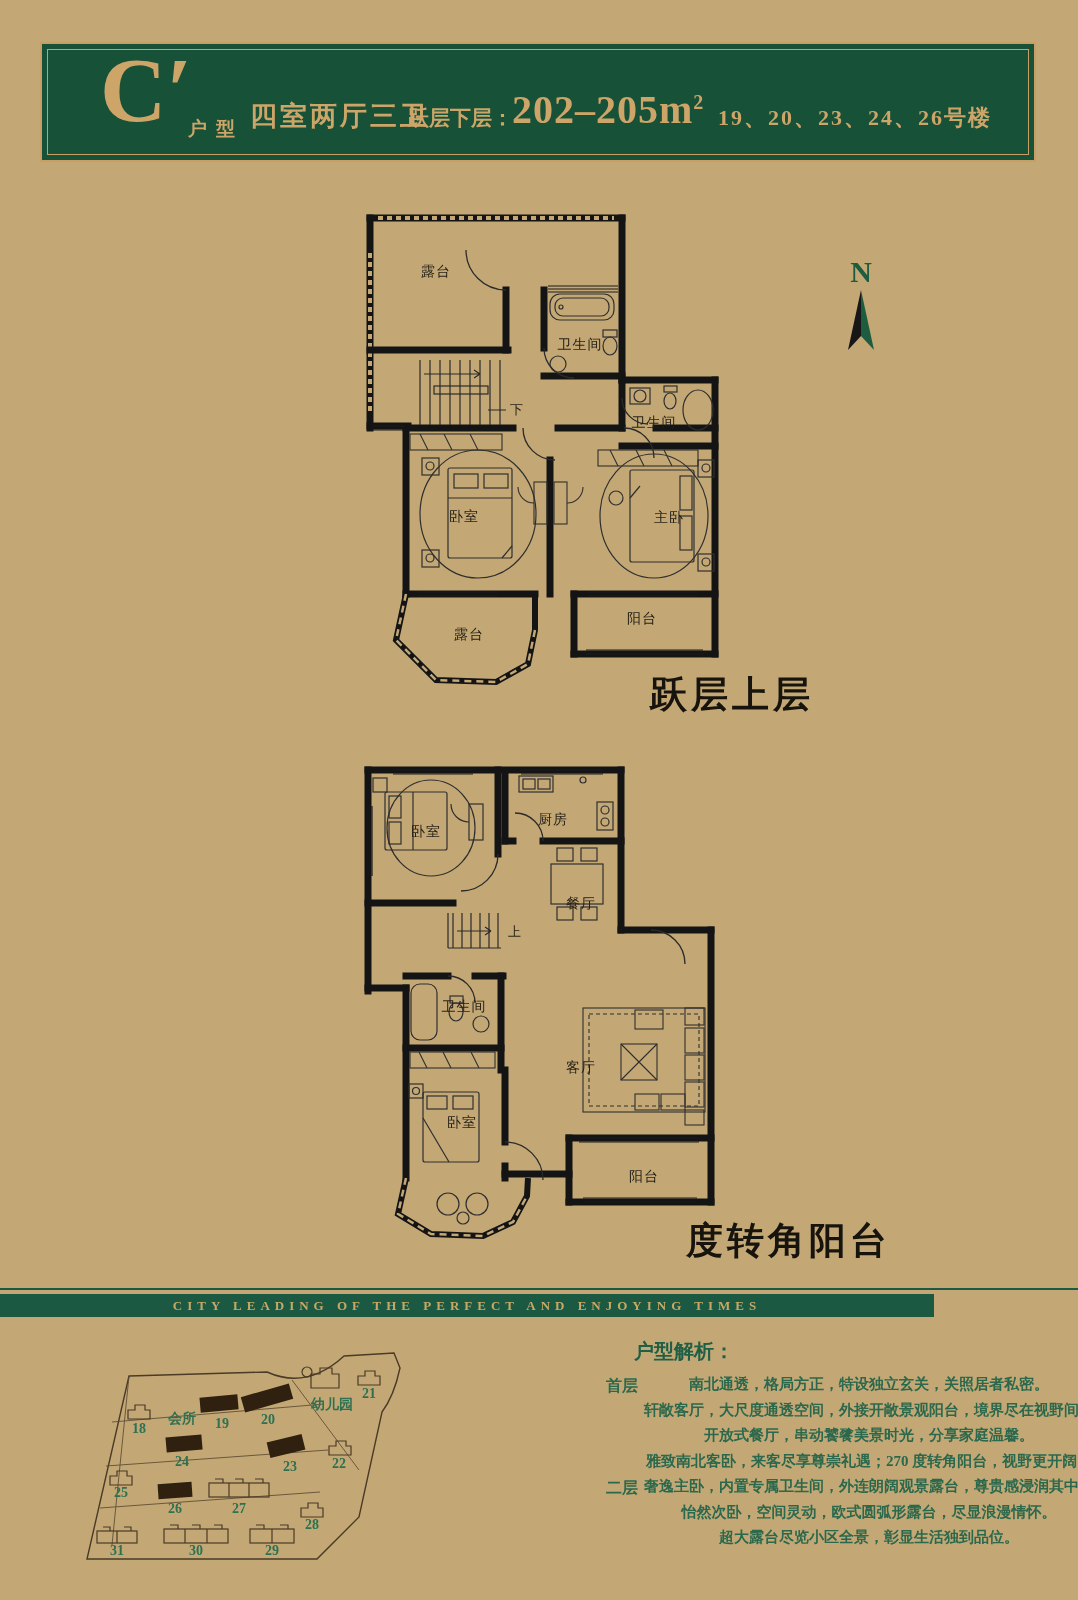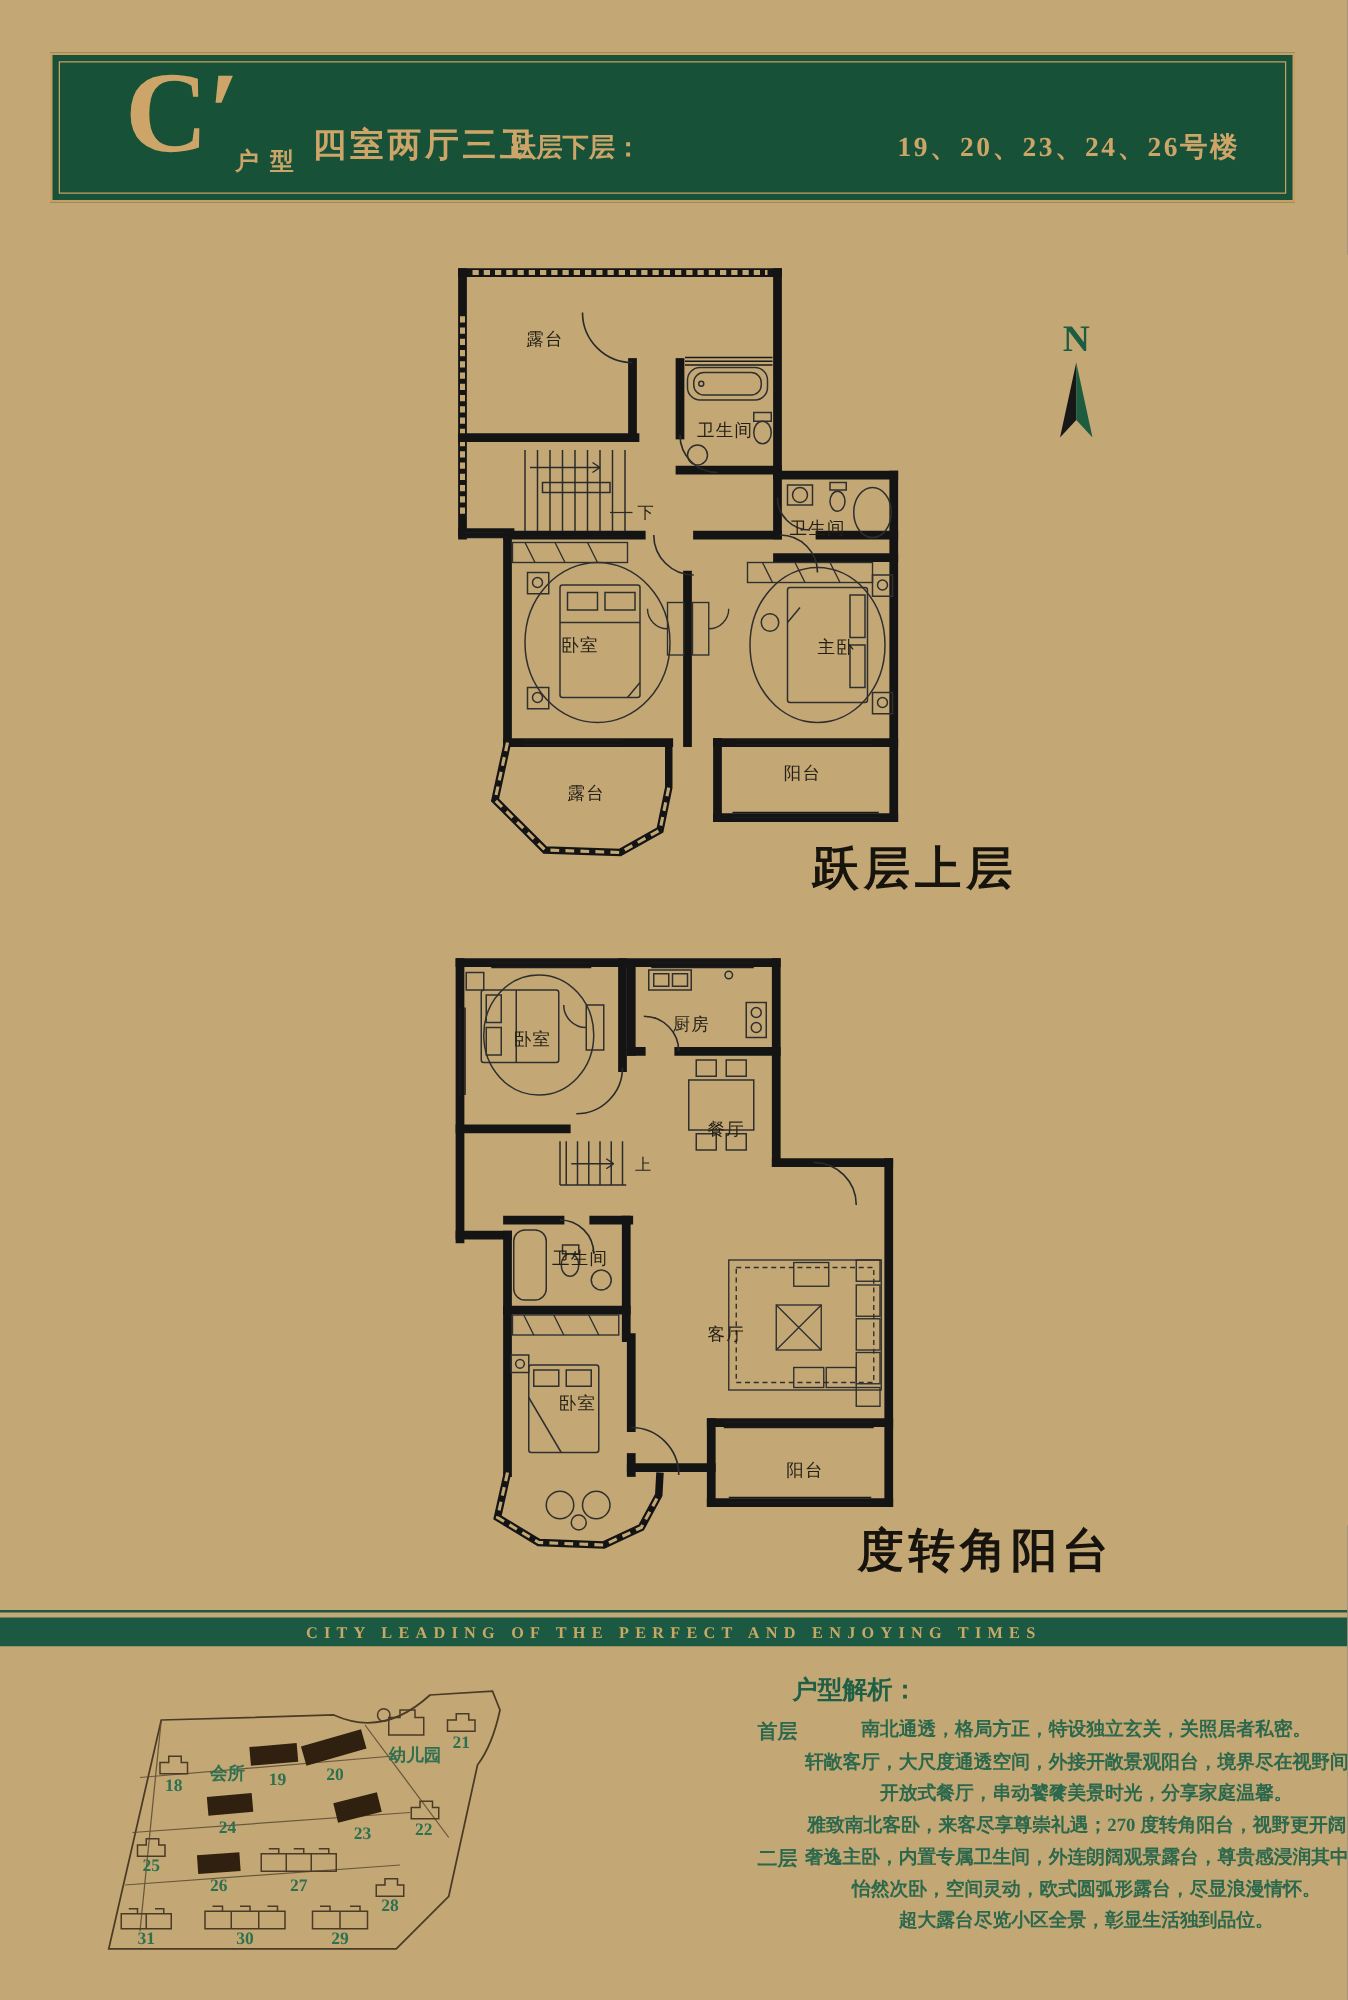--- a/index.html
+++ b/index.html
@@ -24,21 +24,21 @@
   .plan{position:absolute;}
   .plan-upper{left:358px;top:198px;}
   .plan-lower{left:353px;top:746px;}
   svg text.room{font-family:"Liberation Serif","DejaVu Serif",serif;font-size:14px;fill:#241f15;letter-spacing:1px;}
   svg text.dir{font-family:"Liberation Serif","DejaVu Serif",serif;font-size:13px;fill:#241f15;}
   .caption{position:absolute;font-size:37px;font-weight:bold;color:#17130d;letter-spacing:4px;}
   .cap-upper{left:650px;top:670px;}
   .cap-lower{left:686px;top:1216px;}
   
   .rule{position:absolute;left:0;top:1288px;width:1078px;height:2px;background:#1b5942;}
-  .band{position:absolute;left:0;top:1294px;width:1078px;height:23px;background:#1b5942;
+  .band{position:absolute;left:0;top:1294px;width:934px;height:23px;background:#1b5942;
         display:flex;align-items:center;justify-content:center;}
   .band span{color:#c9a865;font-size:13px;letter-spacing:5px;font-weight:bold;}
   
   .sitemap{position:absolute;left:72px;top:1340px;}
   svg text.mapnum{font-family:"Liberation Serif","DejaVu Serif",serif;font-size:14px;fill:#2e7050;font-weight:bold;}
   svg text.maplabel{font-family:"Liberation Serif","DejaVu Serif",serif;font-size:14px;fill:#2e7050;font-weight:bold;}
   
   .analysis{position:absolute;left:600px;top:1338px;width:478px;color:#2c684c;}
   .an-title{margin-left:34px;font-family:"Liberation Sans","DejaVu Sans",sans-serif;
             font-size:20px;font-weight:bold;color:#1f5f45;margin-bottom:7px;}
@@ -51,20 +51,21 @@
 <body>
 
 <div class="page">
 
   <div class="hdr">
     <div class="hdr-inner"></div>
     <div class="h-letter">C′</div>
     <div class="h-typelabel">户型</div>
     <div class="h-layout">四室两厅三卫</div>
     <div class="h-arealabel">跃层下层：</div>
+    <div class="h-areaval"><span>202–205</span><span>m</span><sup>2</sup></div>
     <div class="h-buildings">19、20、23、24、26号楼</div>
   </div>
 
   <div class="compass">
     <div class="n">N</div>
     <svg width="56" height="70" viewBox="0 0 56 70">
       <polygon points="28,2 15,62 28,48" fill="#171717"></polygon>
       <polygon points="28,2 41,62 28,48" fill="#1e5c40"></polygon>
     </svg>
   </div>

